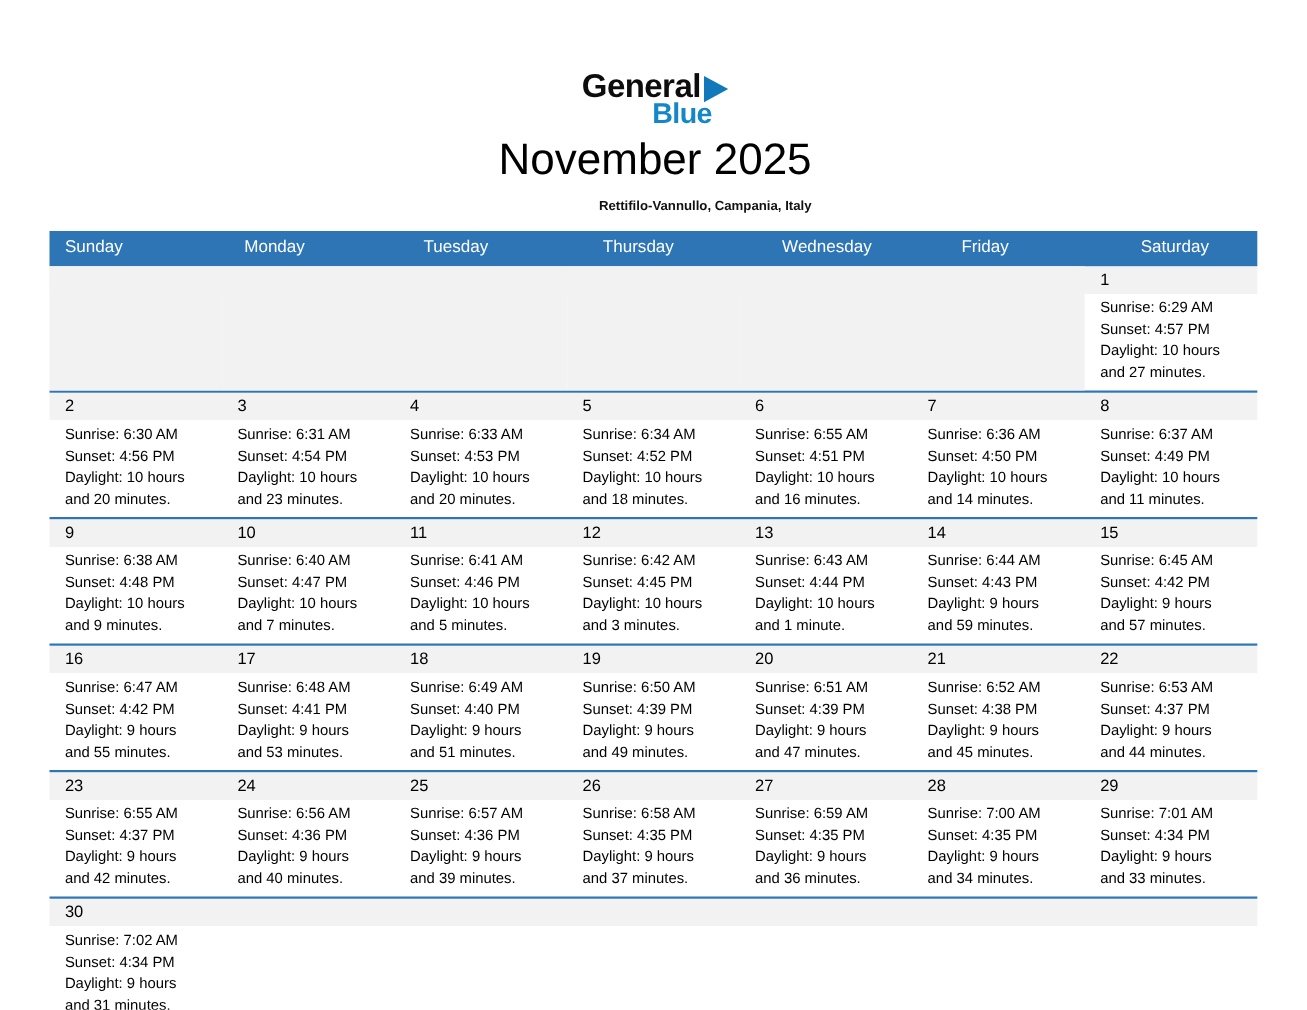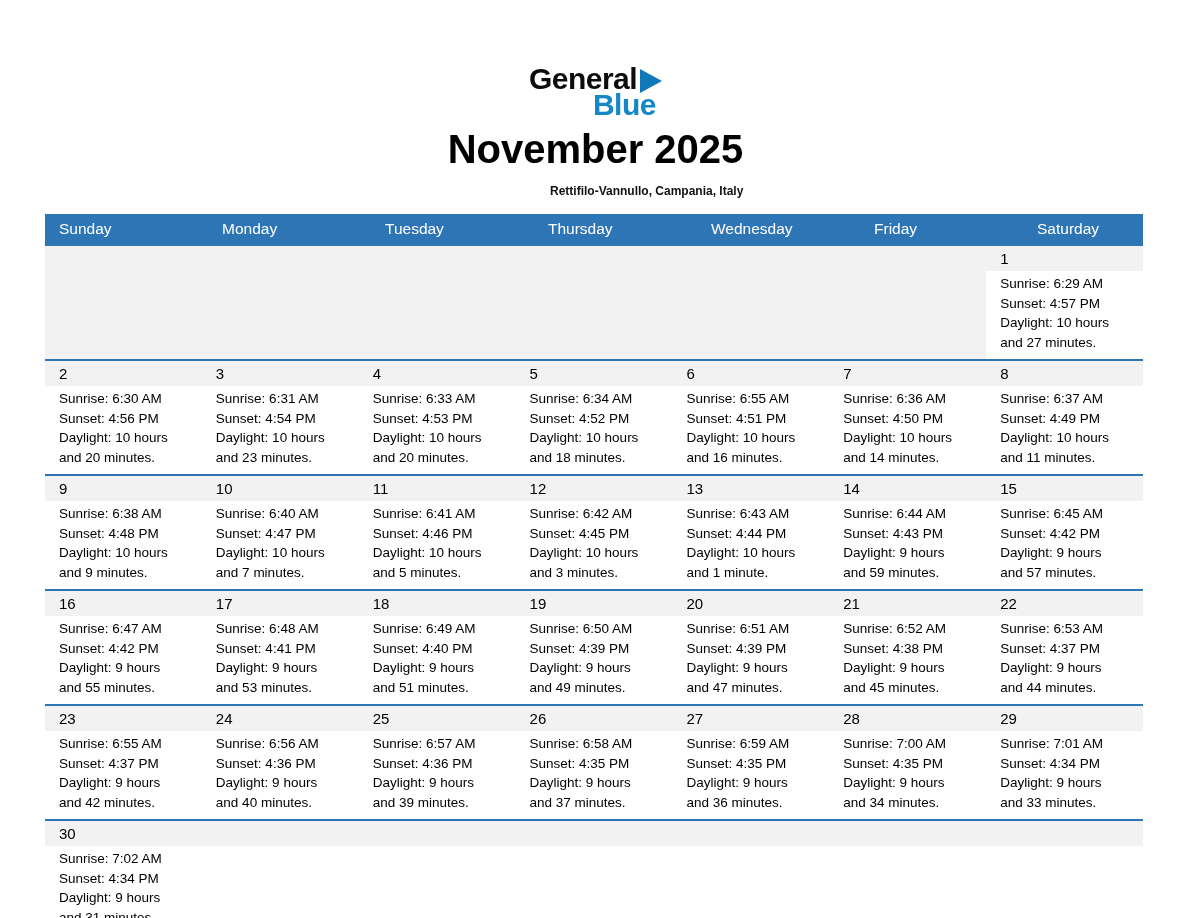--- a/index.html
+++ b/index.html
@@ -33,31 +33,31 @@
   .logo-triangle {
     display: inline-block;
     width: 0; height: 0;
     border-top: 12px solid transparent;
     border-bottom: 12px solid transparent;
     border-left: 22px solid #1178b9;
     margin-left: 3px;
     margin-top: 4px;
   }
   .logo-blue {
-    font-size: 30px;
+    font-size: 26px;
     font-weight: 600;
     color: #1487c8;
     letter-spacing: -0.5px;
     margin-left: 64px;
     margin-top: -4px;
   }
   .titles { text-align: right; padding-top: 6px; }
   .month-title {
     font-size: 40px;
-    font-weight: 700;
+    font-weight: 400;
     color: #000;
     line-height: 1.15;
   }
   .location-subtitle {
     font-size: 12px;
     font-weight: 700;
     color: #111;
     margin-top: 12px;
   }
 

